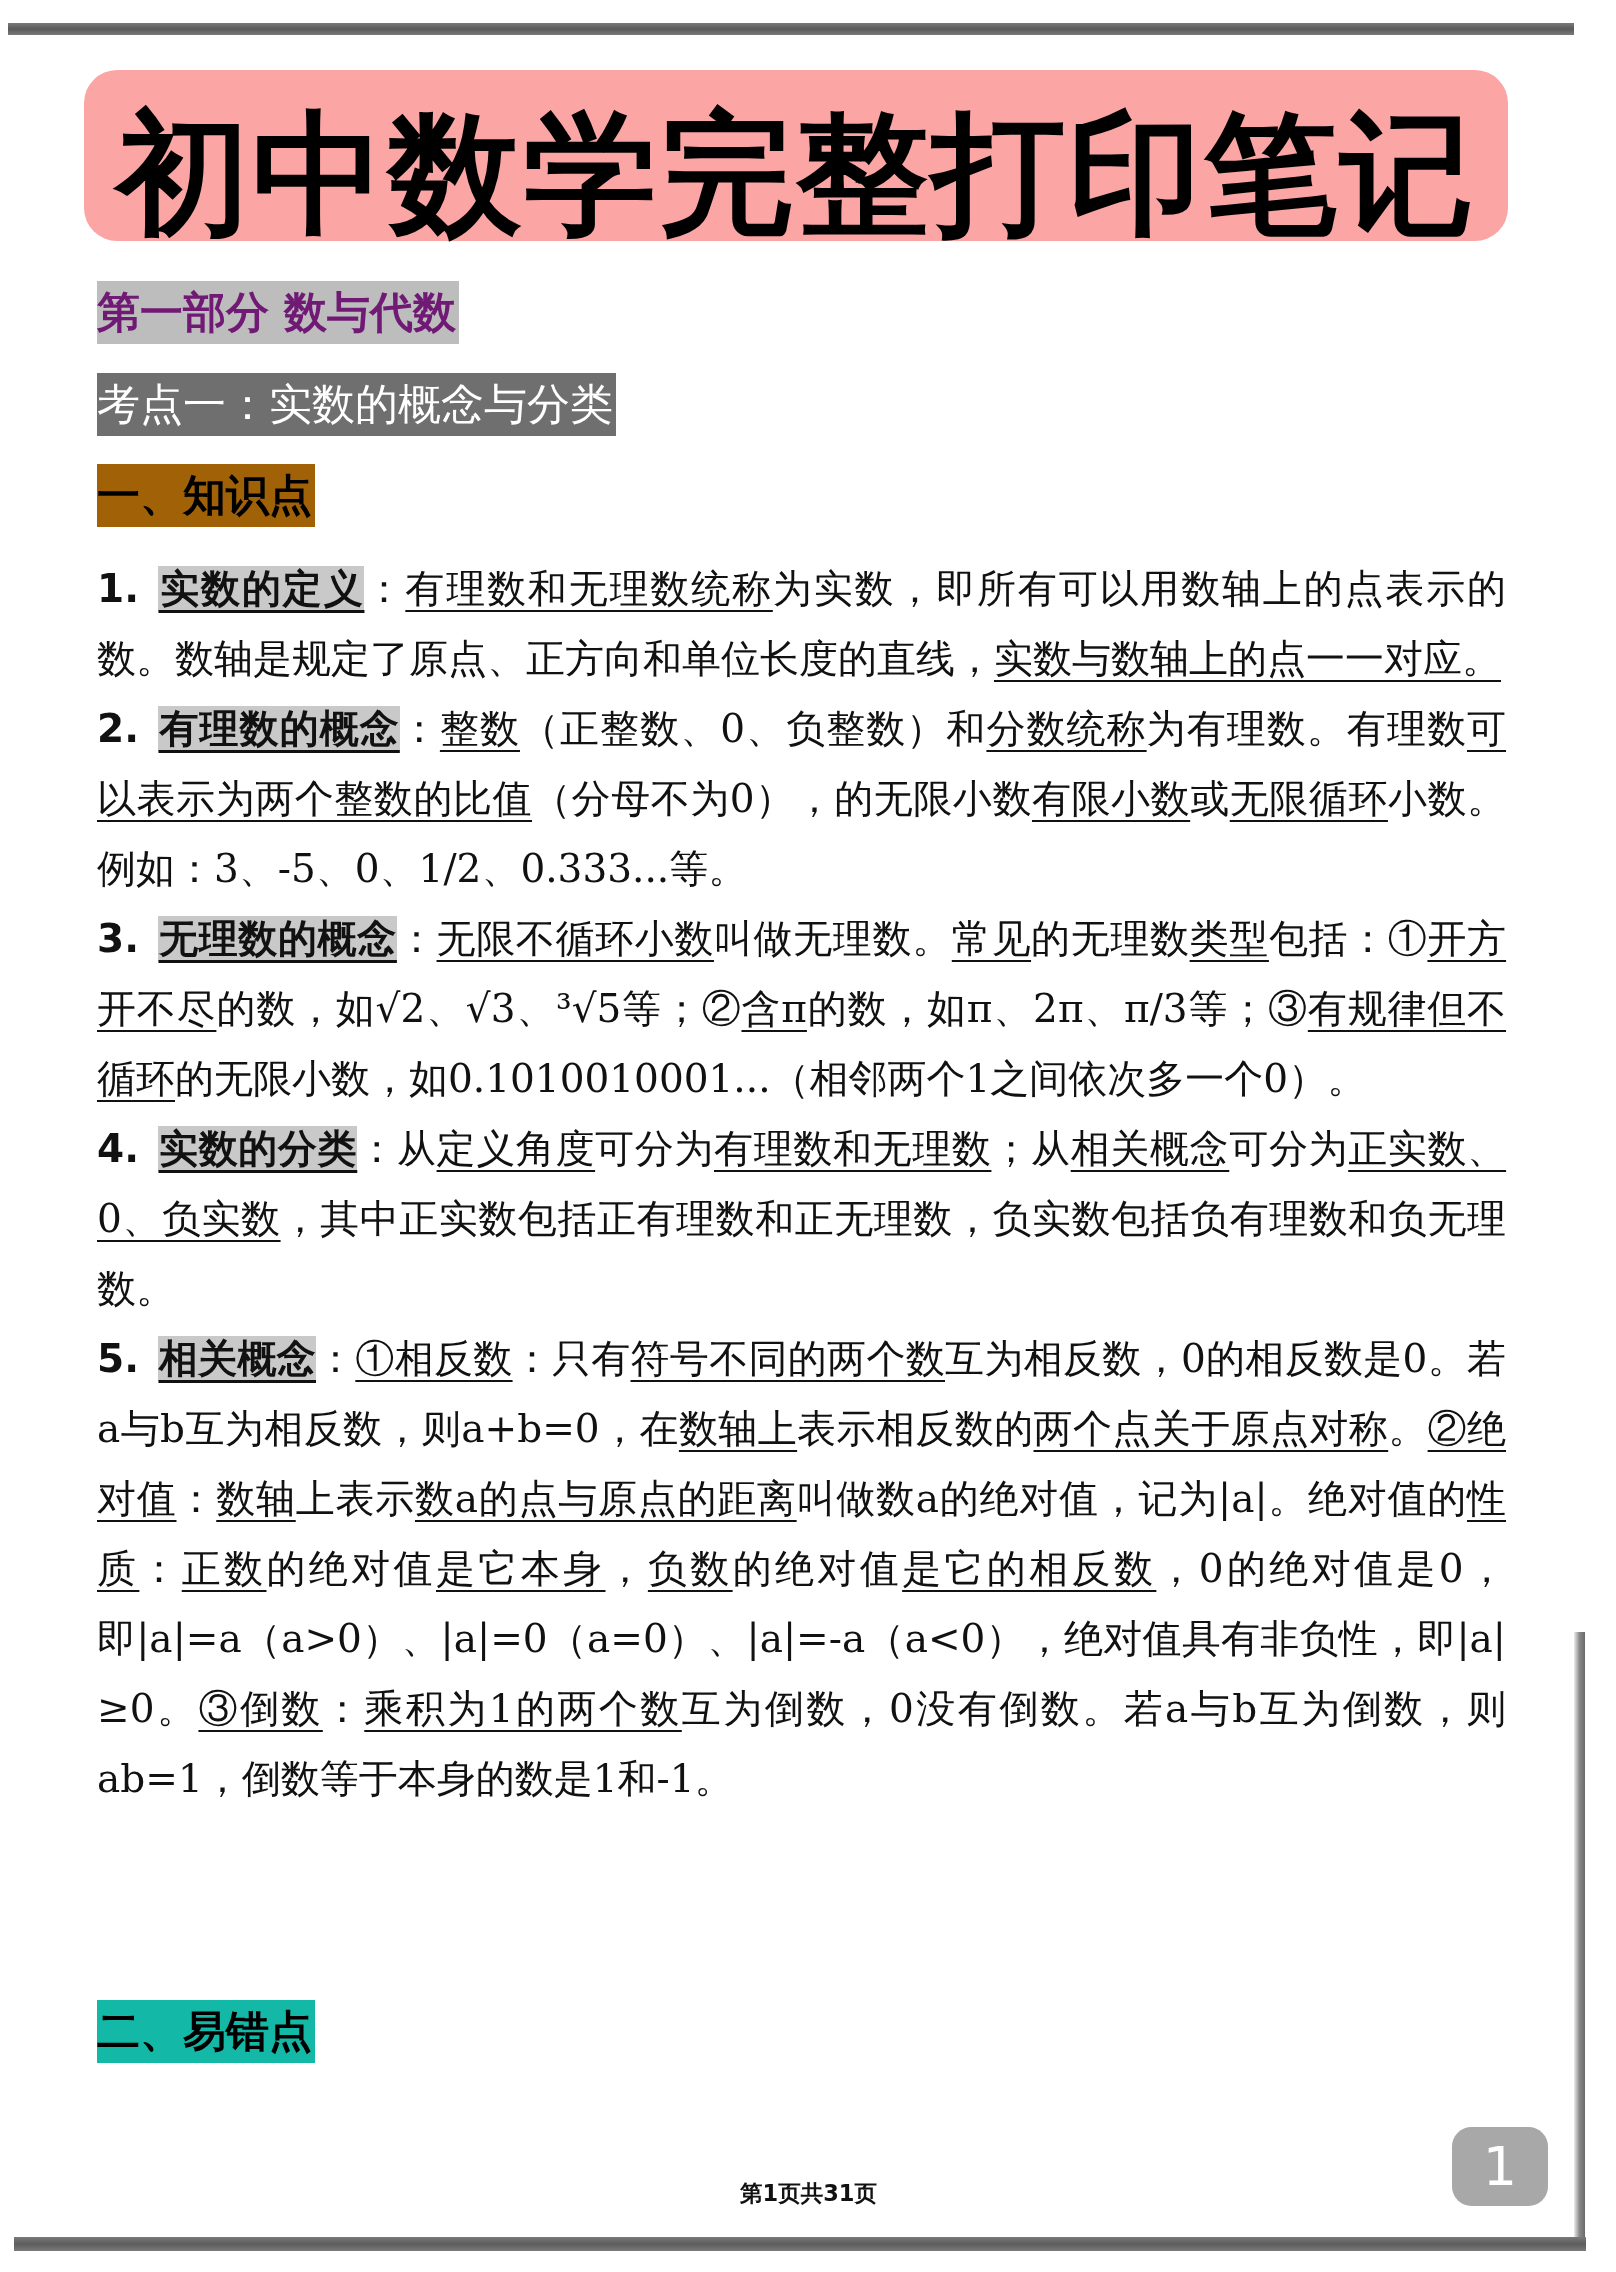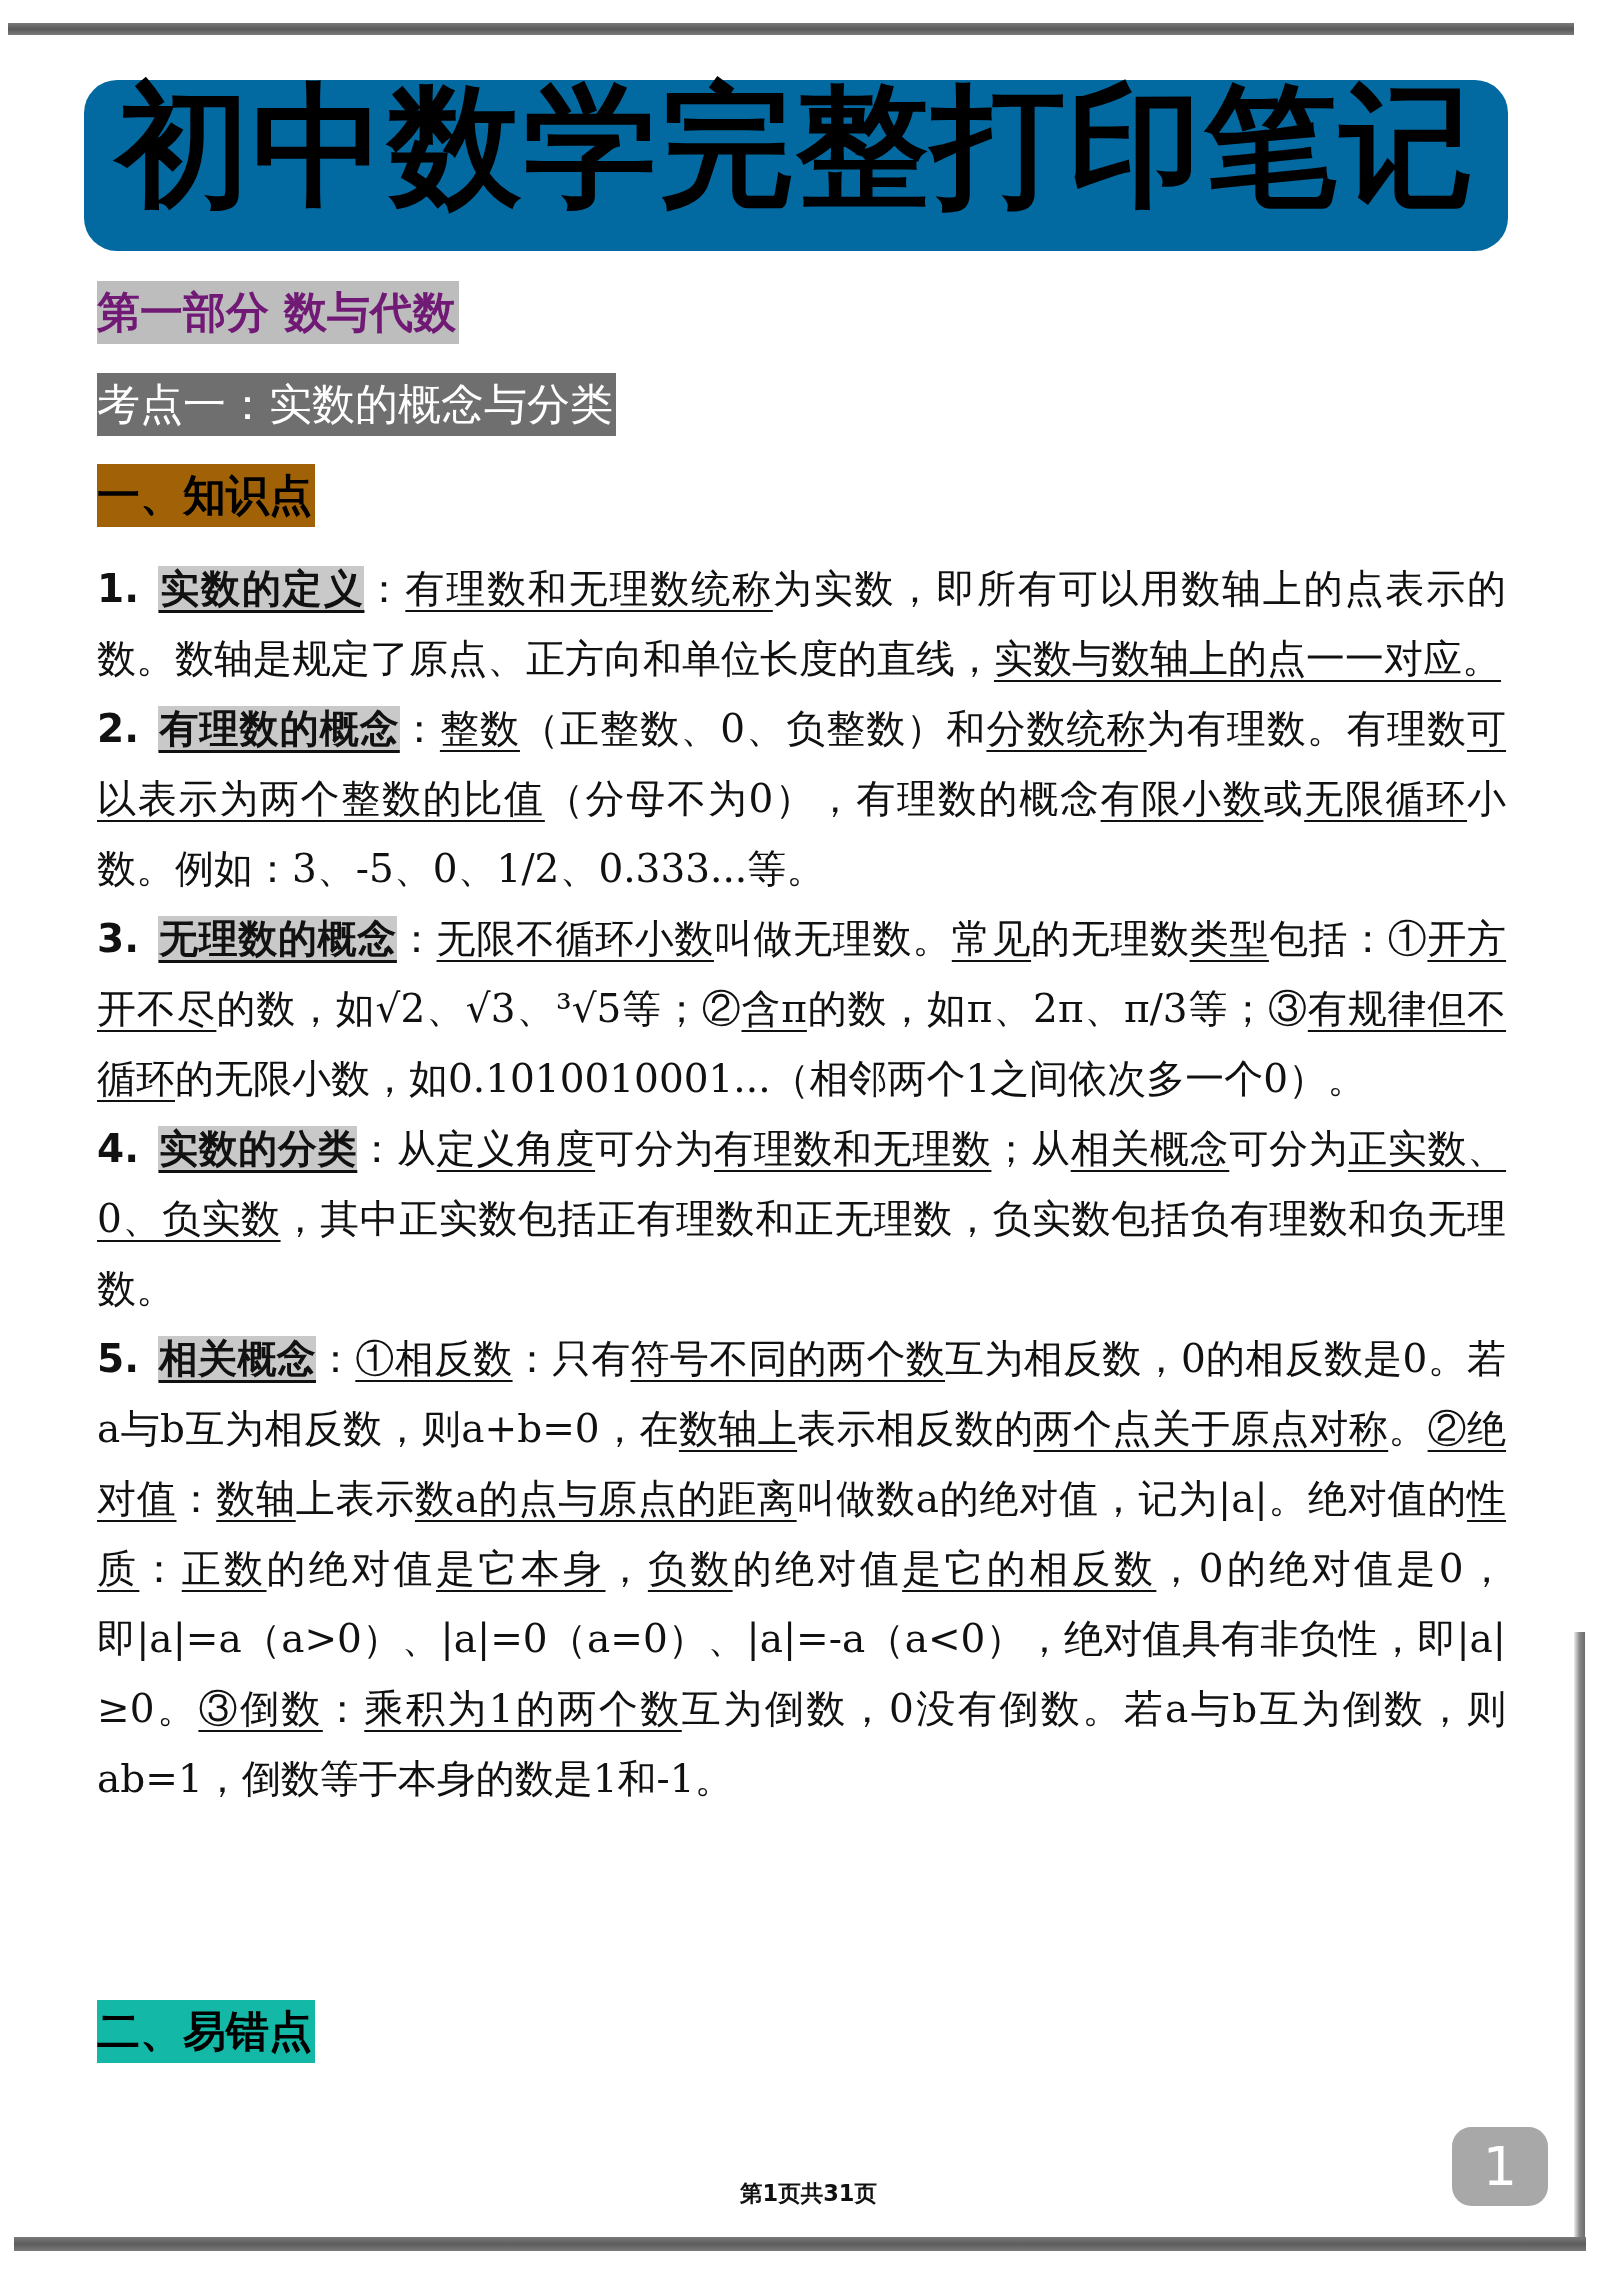--- a/index.html
+++ b/index.html
@@ -4,22 +4,22 @@
 <style>
   html, body { margin:0; padding:0; background:#ffffff; }
   body { width:1617px; height:2273px; position:relative; overflow:hidden;
          font-family:"DejaVu Serif","Liberation Serif",serif; color:#111; }
   .top-bar { position:absolute; left:7.5px; top:22.5px; width:1566px; height:12.7px;
              background:linear-gradient(#7a7a7a,#5a5a5a,#7a7a7a); }
   .bottom-bar { position:absolute; left:13.5px; top:2237px; width:1572px; height:13.5px;
              background:linear-gradient(#7a7a7a,#5d5d5d,#7a7a7a); }
   .right-bar { position:absolute; left:1574px; top:1632px; width:10.5px; height:618px;
              background:linear-gradient(to right,#ececec,#8a8a8a,#6a6a6a); }
-  .title-box { position:absolute; left:84px; top:80px; width:1424px; height:171px;
-               background:#0369a1; border-radius:33px; display:flex; align-items:flex-start;
+  .title-box { position:absolute; left:84px; top:70px; width:1424px; height:171px;
+               background:#fca5a5; border-radius:33px; display:flex; align-items:flex-end;
                justify-content:center; }
   .title-text { font-family:"DejaVu Sans","Liberation Sans",sans-serif; font-weight:bold;
                 font-size:133px; letter-spacing:3px; color:#000; line-height:1; white-space:nowrap; }
   .sec { position:absolute; left:97px; height:63px; display:flex; align-items:center;
          font-family:"DejaVu Sans","Liberation Sans",sans-serif; font-weight:bold;
          font-size:43px; white-space:nowrap; padding-right:3px; }
   .sec.part { top:281px; background:#bdbdbd; color:#701a75; font-family:"DejaVu Serif",serif; }
   .sec.exam { top:373px; background:#6f6f6f; color:#fff; font-weight:normal; font-family:"DejaVu Serif",serif; }
   .sec.k1 { top:464px; background:#a16207; color:#000; }
   .sec.k2 { top:2000px; background:#14b8a6; color:#000; }
@@ -45,21 +45,21 @@
 <div class="title-box">
   <span class="title-text">初中数学完整打印笔记</span>
 </div>
 
 <div class="sec part">第一部分  数与代数</div>
 <div class="sec exam">考点一：实数的概念与分类</div>
 <div class="sec k1">一、知识点</div>
 
 <div class="body" id="body-container">
     <p class="para"><span class="num">1.</span><span class="hl">实数的定义</span><span>：</span><span class="u">有理数和无理数统称</span><span>为实数，即所有可以用数轴上的点表示的数。数轴是规定了原点、正方向和单位长度的直线，</span><span class="u">实数与数轴上的点一一对应。</span></p>
-    <p class="para"><span class="num">2.</span><span class="hl">有理数的概念</span><span>：</span><span class="u">整数</span><span>（正整数、0、负整数）和</span><span class="u">分数统称</span><span>为有理数。有理数</span><span class="u">可以表示为两个整数的比值</span><span>（分母不为0），有理数的概念</span><span class="u">有限小数</span><span>或</span><span class="u">无限循环</span><span>小数。例如：3、-5、0、1/2、0.333...等。</span></p>
+    <p class="para"><span class="num">2.</span><span class="hl">有理数的概念</span><span>：</span><span class="u">整数</span><span>（正整数、0、负整数）和</span><span class="u">分数统称</span><span>为有理数。有理数</span><span class="u">可以表示为两个整数的比值</span><span>（分母不为0），的无限小数</span><span class="u">有限小数</span><span>或</span><span class="u">无限循环</span><span>小数。例如：3、-5、0、1/2、0.333...等。</span></p>
     <p class="para"><span class="num">3.</span><span class="hl">无理数的概念</span><span>：</span><span class="u">无限不循环小数</span><span>叫做无理数。</span><span class="u">常见</span><span>的无理数</span><span class="u">类型</span><span>包括：①</span><span class="u">开方开不尽</span><span>的数，如√2、√3、³√5等；②</span><span class="u">含π</span><span>的数，如π、2π、π/3等；③</span><span class="u">有规律但不循环</span><span>的无限小数，如0.1010010001...（相邻两个1之间依次多一个0）。</span></p>
     <p class="para"><span class="num">4.</span><span class="hl">实数的分类</span><span>：从</span><span class="u">定义角度</span><span>可分为</span><span class="u">有理数和无理数</span><span>；从</span><span class="u">相关概念</span><span>可分为</span><span class="u">正实数、0、负实数</span><span>，其中正实数包括正有理数和正无理数，负实数包括负有理数和负无理数。</span></p>
     <p class="para"><span class="num">5.</span><span class="hl">相关概念</span><span>：</span><span class="u">①相反数</span><span>：只有</span><span class="u">符号不同的两个数</span><span>互为相反数，0的相反数是0。若a与b互为相反数，则a+b=0，在</span><span class="u">数轴上</span><span>表示相反数的</span><span class="u">两个点关于原点对称</span><span>。</span><span class="u">②绝对值</span><span>：</span><span class="u">数轴</span><span>上表示</span><span class="u">数a的点与原点的距离</span><span>叫做数a的绝对值，记为|a|。绝对值的</span><span class="u">性质</span><span>：</span><span class="u">正数</span><span>的绝对值</span><span class="u">是它本身</span><span>，</span><span class="u">负数</span><span>的绝对值</span><span class="u">是它的相反数</span><span>，0的绝对值是0，即|a|=a（a&gt;0）、|a|=0（a=0）、|a|=-a（a&lt;0），绝对值具有非负性，即|a|≥0。</span><span class="u">③倒数</span><span>：</span><span class="u">乘积为1的两个数</span><span>互为倒数，0没有倒数。若a与b互为倒数，则ab=1，倒数等于本身的数是1和-1。</span></p>
   </div>
 
 <div class="sec k2">二、易错点</div>
 
 <div class="footer">第1页共31页</div>
 <div class="page-badge">1</div>
 

